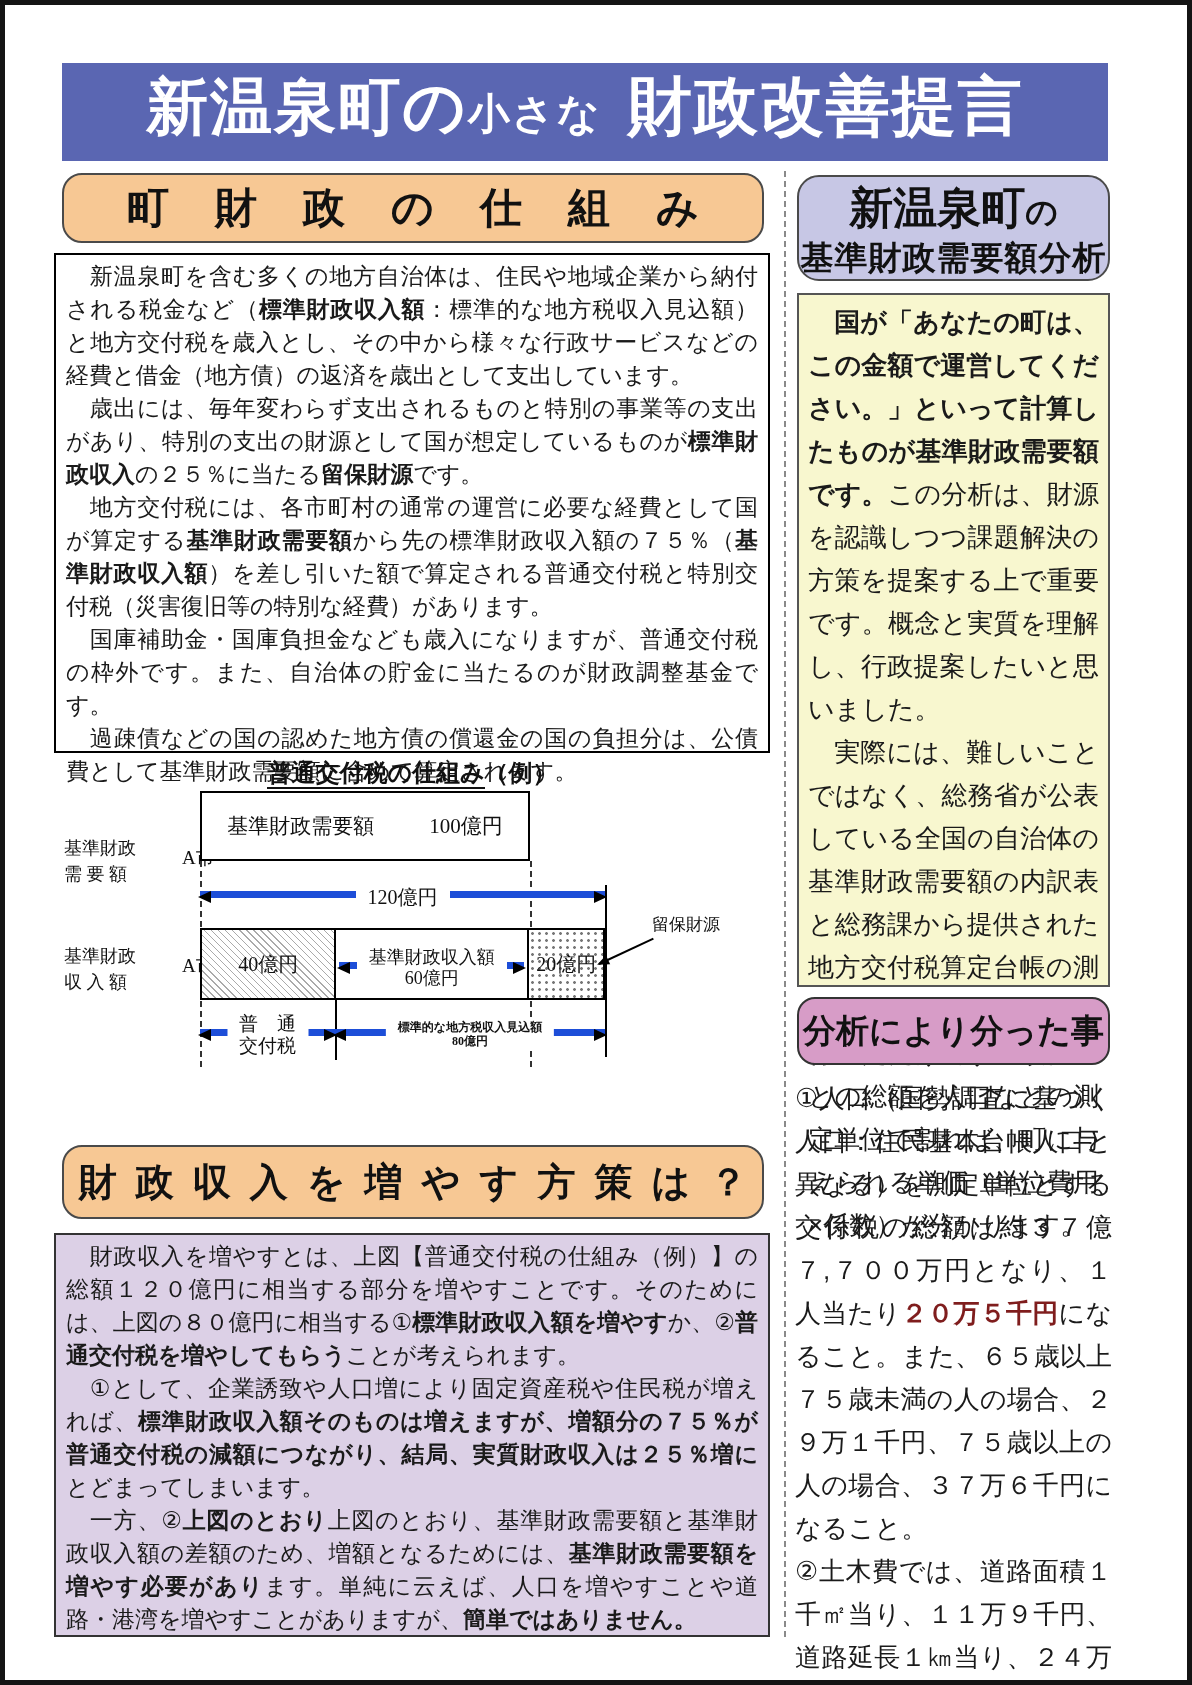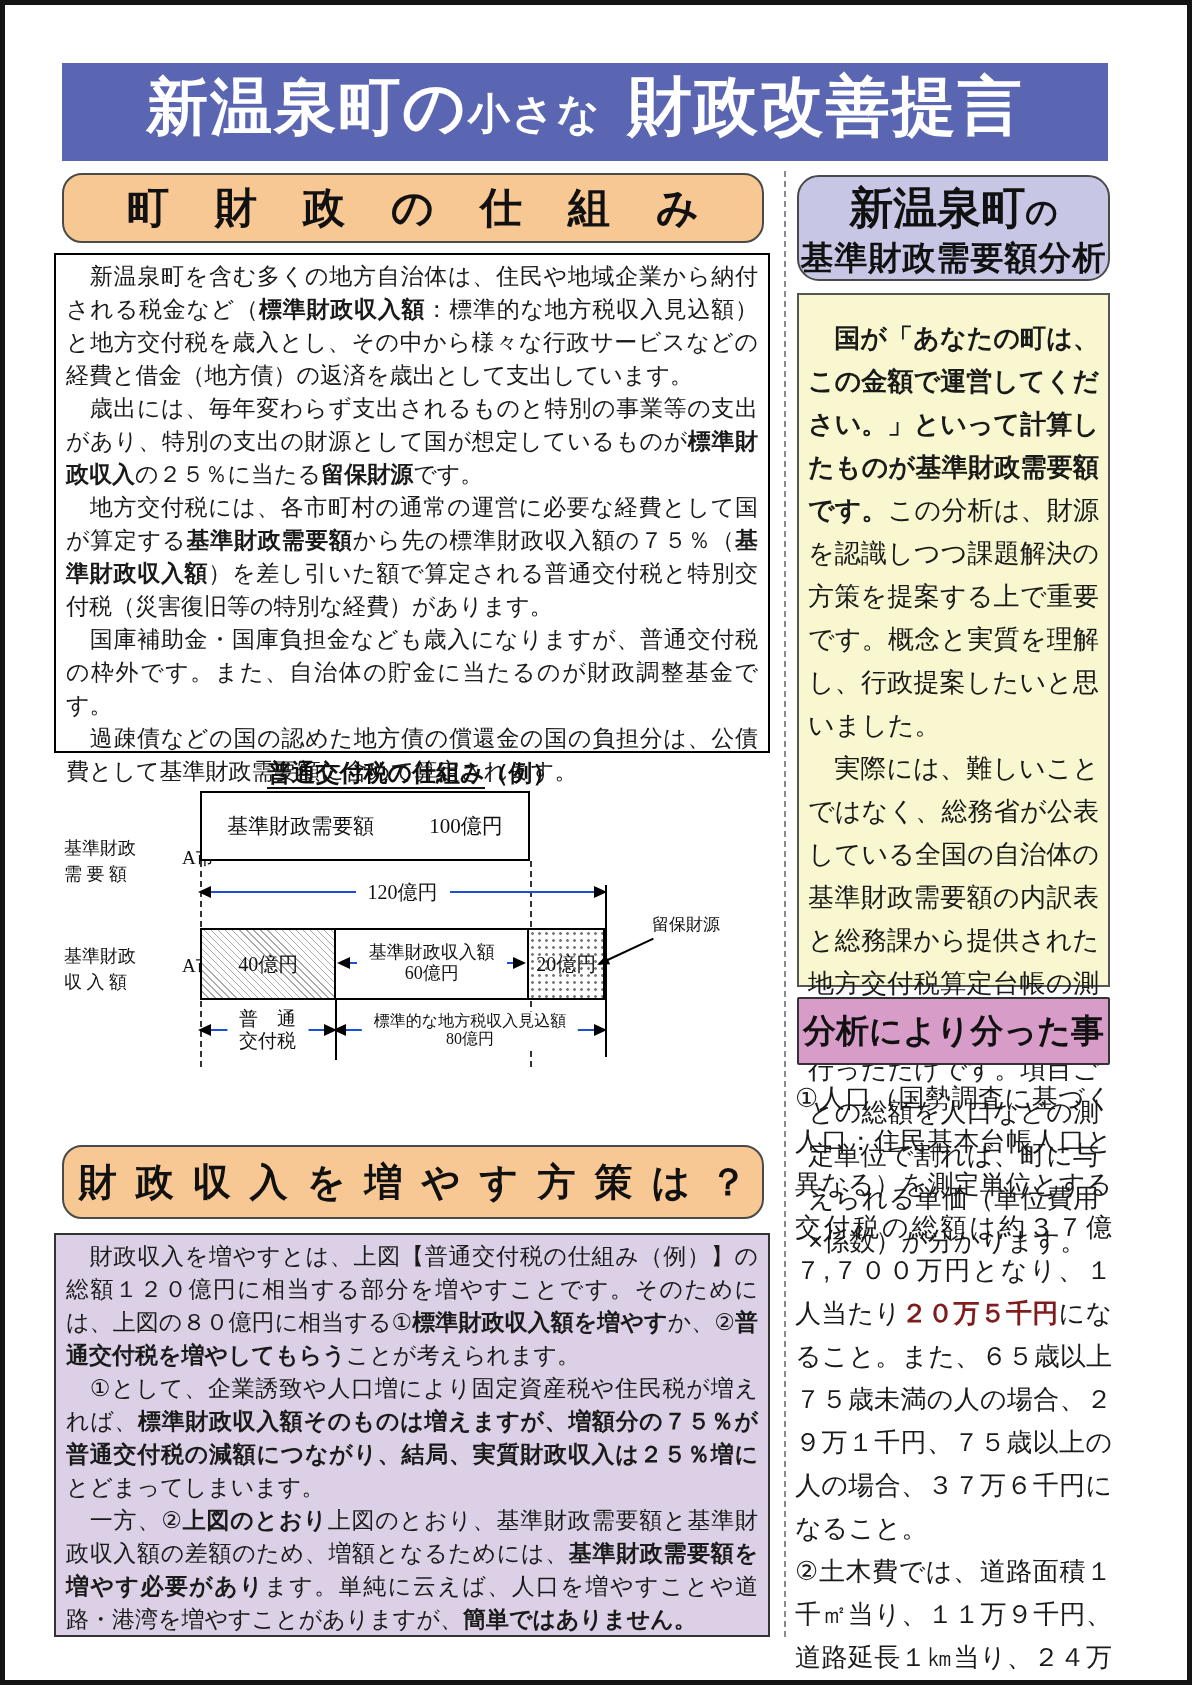--- a/index.html
+++ b/index.html
@@ -41,21 +41,21 @@
     font-family:"Liberation Serif","DejaVu Serif",serif;color:#111;}
   .dg-title{position:absolute;top:0;left:0;width:100%;text-align:center;font-size:24px;font-weight:bold;
     font-family:"Liberation Sans","DejaVu Sans",sans-serif;}
   .dg-title .u{border-bottom:2px solid #111;padding-bottom:1px;}
   .dg-rowlabel{position:absolute;font-size:18px;line-height:26px;white-space:pre;}
   .dg-city{position:absolute;font-size:19px;}
   .dg-topbox{position:absolute;left:146px;top:34px;width:330px;height:70px;border:2px solid #000;background:#fff;
     display:flex;align-items:center;justify-content:center;gap:55px;font-size:21px;}
   .vdash{position:absolute;width:0;border-left:2px dashed #333;}
   .vsolid{position:absolute;width:0;border-left:2px solid #000;}
-  .arr{position:absolute;height:0;border-top:2px solid #1d4ed8;}
+  .arr{position:absolute;height:0;border-top:7px solid #1d4ed8;}
   .arr::before,.arr::after{content:"";position:absolute;top:-7px;width:0;height:0;border-style:solid;}
   .arr::before{left:-2px;border-width:6px 13px 6px 0;border-color:transparent #000 transparent transparent;}
   .arr::after{right:-2px;border-width:6px 0 6px 13px;border-color:transparent transparent transparent #000;}
   .albl{position:absolute;left:50%;top:-1px;transform:translate(-50%,-50%);background:#fff;
     padding:0 12px;white-space:nowrap;font-size:20px;text-align:center;}
   .albl.two{line-height:1.15;}
   .dg-bar{position:absolute;left:146px;top:171px;width:405px;height:72px;border:2px solid #000;display:flex;background:#fff;}
   .dg-seg{position:relative;display:flex;align-items:center;justify-content:center;font-size:20px;}
   .seg1{width:135px;border-right:2px solid #000;
     background:repeating-linear-gradient(45deg,#ffffff 0 4px,#aaaaaa 4px 5px);}
@@ -64,32 +64,32 @@
   .seg2 .arr{left:3px;right:3px;top:32px;}
   .seg2 .albl{font-size:18px;}
   .dg-reserve{position:absolute;left:598px;top:156px;font-size:17px;}
   .dg-pointer{position:absolute;left:545px;top:206px;width:60px;height:0;border-top:2px solid #000;
     transform:rotate(-25deg);transform-origin:left center;}
   .dg-pointer::before{content:"";position:absolute;left:-2px;top:-6px;width:0;height:0;border-style:solid;
     border-width:5px 12px 5px 0;border-color:transparent #000 transparent transparent;}
   .arr3{left:146px;top:272px;width:135px;}
   .arr3 .albl{font-size:19px;}
   .arr4{left:281px;top:272px;width:270px;}
-  .arr4 .albl{font-size:16px;}
+  .arr4 .albl{font-size:12px;font-weight:bold;}
   
   .rhdr{position:absolute;left:792px;top:170px;width:313px;height:106px;background:#c7c7e5;
     border:2px solid #4a4a4a;border-radius:22px;text-align:center;color:#111;padding-top:6px;}
   .rhdr .l1{font-size:44px;font-weight:bold;line-height:50px;}
   .rhdr .l1 .no{font-size:32px;font-weight:600;}
   .rhdr .l2{font-size:33px;font-weight:bold;line-height:42px;letter-spacing:1px;}
   .ybox{position:absolute;left:792px;top:288px;width:313px;height:694px;background:#f8f7cf;
-    border:2px solid #555;padding:22px 9px;}
+    border:2px solid #555;padding:6px 9px;}
   .ybox .para{font-size:26px;line-height:43px;}
   .phdr{position:absolute;left:792px;top:992px;width:313px;height:68px;background:#d79cc7;
-    border:2px solid #333;border-radius:2px;display:flex;align-items:center;justify-content:center;
+    border:2px solid #333;border-radius:18px;display:flex;align-items:center;justify-content:center;
     font-size:33px;font-weight:bold;color:#111;white-space:nowrap;}
   .findings{position:absolute;left:790px;top:1072px;width:317px;}
   .findings .para{font-size:26px;line-height:43px;}
 </style>
 </head>
 <body>
 
 <div class="page">
 
   <div class="banner">

